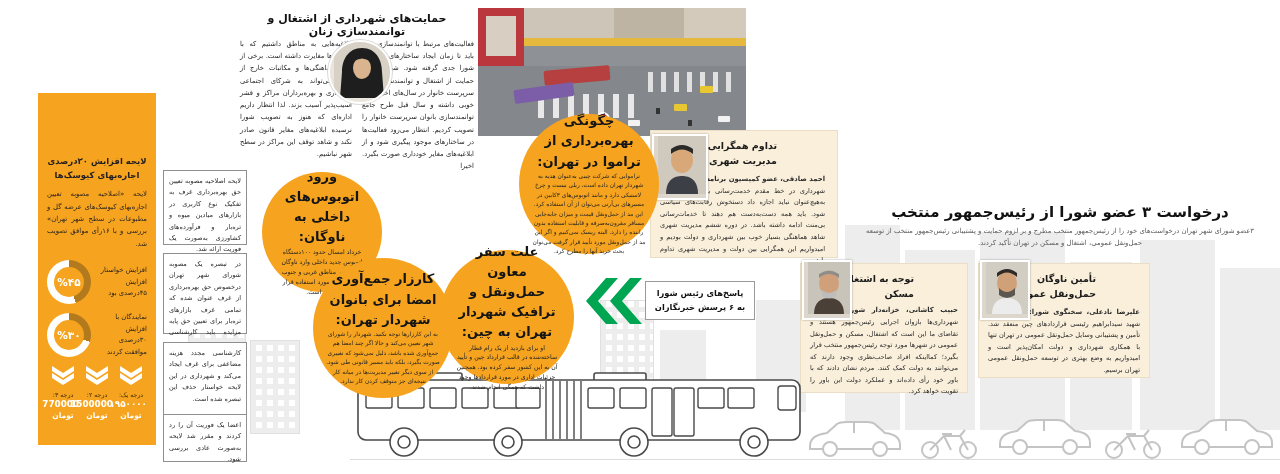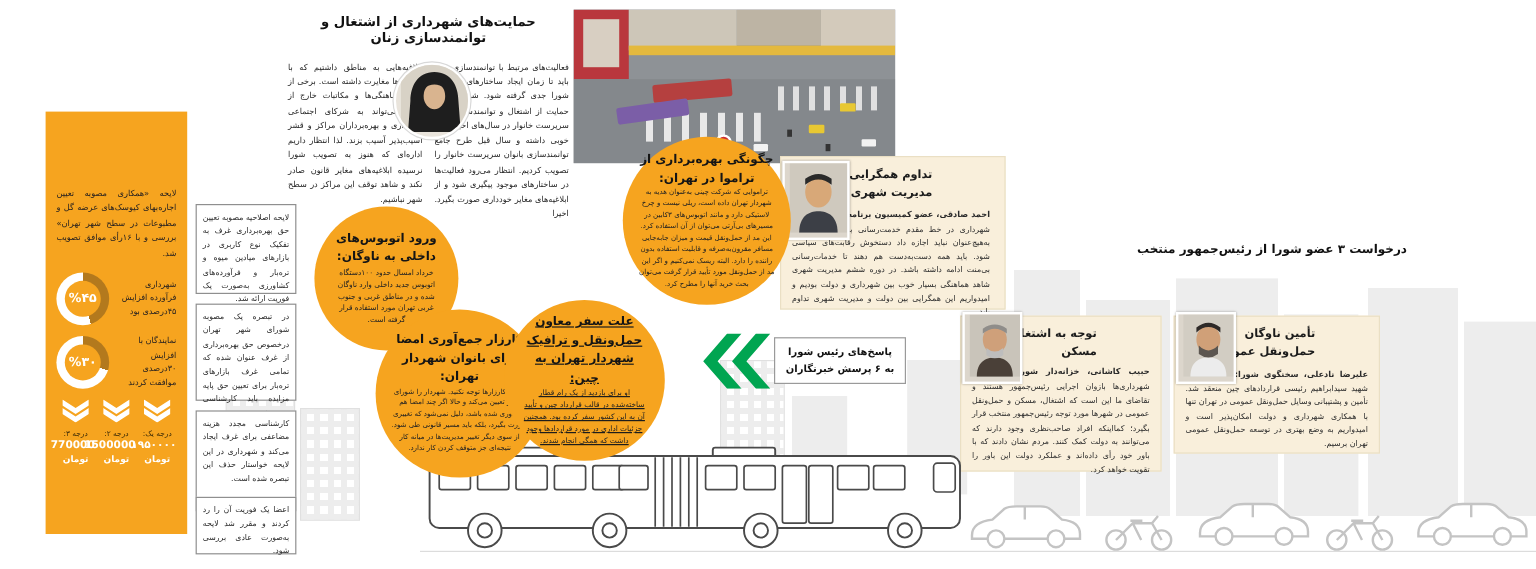--- a/index.html
+++ b/index.html
@@ -26,41 +26,41 @@
   .price-row{display:flex;justify-content:space-between;text-align:center;}
   .price-col{width:32%;}
   .price-col .grade{font-size:6.2px;color:#3a2a07;margin-top:2px;}
   .price-col .amount{font-size:8.8px;font-weight:bold;color:#fff;line-height:1.4;}
   .price-col .unit{font-size:7.5px;font-weight:bold;color:#fff;}
   
   .pbox{position:absolute;left:163px;width:84px;border:1px solid #8f8f8f;background:#fff;
         padding:5px;box-sizing:border-box;font-size:6.5px;line-height:1.75;text-align:justify;color:#2a2a2a;}
   
   .women{position:absolute;left:240px;top:12px;width:234px;}
-  .women h2{margin:0 0 12px 0;font-size:11px;text-align:center;color:#111;}
+  .women h2{margin:0 0 0 0;font-size:11px;text-align:center;color:#111;}
   .wcols{position:relative;display:flex;gap:10px;}
   .wcol{width:112px;font-size:6.8px;line-height:1.8;text-align:justify;color:#262626;}
   .wphoto{position:absolute;left:88px;top:2px;width:60px;height:60px;border-radius:50%;
           overflow:hidden;border:2px solid #fff;box-shadow:0 0 0 1px #d8d8d8;background:#e9e4dc;z-index:2;}
   
   .photo{position:absolute;left:478px;top:8px;width:268px;height:128px;background:#8e9296;overflow:hidden;}
   
   .cream{position:absolute;background:#f9efdb;border:1px solid #eadfc4;box-sizing:border-box;padding:7px 9px;}
   .cream h4{margin:0 0 4px 0;font-size:9.5px;line-height:1.6;color:#1c1c1c;}
   .cream .speaker{font-weight:bold;font-size:6.8px;}
   .cream .qtext{font-size:6.6px;line-height:1.75;text-align:justify;color:#2b2b2b;margin-top:2px;}
   .mugshot{position:absolute;background:#dcd6cc;border:2px solid #fff;box-shadow:0 0 2px rgba(0,0,0,.35);overflow:hidden;}
   
-  .req-title{position:absolute;left:845px;top:203px;width:430px;text-align:center;font-size:10px;font-weight:bold;color:#111;}
+  .req-title{position:absolute;left:845px;top:203px;width:430px;text-align:center;font-size:15px;font-weight:bold;color:#111;}
   .req-sub{position:absolute;left:855px;top:226px;width:410px;text-align:center;font-size:6.9px;line-height:1.7;color:#5a5a5a;}
   
   .bubble{position:absolute;border-radius:50%;background:#f6a41f;display:flex;align-items:center;
           justify-content:center;text-align:center;box-sizing:border-box;z-index:5;}
   .bubble-inner{padding:12%;}
-  .b-title{font-weight:bold;font-size:10px;line-height:1.55;color:#151515;}
+  .b-title{font-weight:bold;font-size:13px;line-height:1.55;color:#151515;}
   .b-text{font-size:6.2px;line-height:1.6;color:#222;}
   .qa-label{position:absolute;left:645px;top:281px;width:96px;border:1px solid #9a9a9a;background:#fff;
             padding:5px 6px;text-align:center;font-size:8.3px;font-weight:bold;line-height:1.65;z-index:6;color:#111;}
   .qa-arrow{position:absolute;left:580px;top:278px;z-index:6;}
   
   .veh{position:absolute;z-index:1;}
 </style>
 </head>
 <body>
 
@@ -157,29 +157,30 @@
   <div class="veh" style="left:1178px;top:412px;">
     <svg width="96" height="44" viewBox="0 0 96 44" fill="#fff" stroke="#c4c4c4" stroke-width="2">
       <path d="M4,32 C4,23 13,20 21,19 L31,10 Q34,8 41,8 L61,8 Q67,8 70,11 L79,19 C89,20 94,24 94,31 L94,35 L4,35 Z"></path>
       <line x1="48" y1="8" x2="48" y2="19"></line>
         <circle cx="24" cy="35" r="7"></circle>
         <circle cx="74" cy="35" r="7"></circle>
     </svg>
   </div>
 
   <div class="panel">
-    <p>لایحه «همکاری مصوبه تعیین اجاره‌بهای کیوسک‌های عرضه گل و مطبوعات در سطح شهر تهران» بررسی و با ۱۶رأی موافق تصویب شد.</p>
+    <h3>لایحه افزایش ۳۰درصدی اجاره‌بهای کیوسک‌ها</h3>
+    <p>لایحه «اصلاحیه مصوبه تعیین اجاره‌بهای کیوسک‌های عرضه گل و مطبوعات در سطح شهر تهران» بررسی و با ۱۶رأی موافق تصویب شد.</p>
 
     <div class="donut-row">
       <div class="donut" style="background: conic-gradient(rgb(179, 121, 29) 0deg, rgb(179, 121, 29) 45%, rgb(255, 255, 255) 45%, rgb(255, 255, 255) 100%);">
         <div class="donut-hole">
             <span>%۴۵</span>
           </div>
       </div>
-      <div class="donut-label">شهرداری فرآورده افزایش ۴۵درصدی بود</div>
+      <div class="donut-label">افزایش خواستار افزایش ۴۵درصدی بود</div>
     </div>
 
     <div class="donut-row">
       <div class="donut" style="background: conic-gradient(rgb(179, 121, 29) 0deg, rgb(179, 121, 29) 30%, rgb(255, 255, 255) 30%, rgb(255, 255, 255) 100%);">
         <div class="donut-hole">
             <span>%۳۰</span>
           </div>
       </div>
       <div class="donut-label">نمایندگان با افزایش ۳۰درصدی موافقت کردند</div>
     </div>
@@ -274,20 +275,21 @@
   <div class="mugshot" style="left:652px;top:134px;width:52px;height:62px;">
     <svg width="48" height="58" viewBox="0 0 48 58">
         <rect width="48" height="58" fill="#cfc9be"></rect>
       <path d="M8,58 C8,44 16,40 24,40 C32,40 40,44 40,58 Z" fill="#3c3f46"></path>
       <ellipse cx="24" cy="24" rx="11" ry="13" fill="#d8a878"></ellipse>
       <path d="M13,18 q11,-9 22,0 l0,-5 q-11,-8 -22,0 Z" fill="#2a2a2a"></path>
       </svg>
   </div>
 
   <div class="req-title">درخواست ۳ عضو شورا از رئیس‌جمهور منتخب</div>
+  <div class="req-sub">۳عضو شورای شهر تهران درخواست‌های خود را از رئیس‌جمهور منتخب مطرح و بر لزوم حمایت و پشتیبانی رئیس‌جمهور منتخب از توسعه حمل‌ونقل عمومی، اشتغال و مسکن در تهران تأکید کردند.</div>
 
   <div class="cream" style="left:800px;top:263px;width:168px;height:130px;">
     <h4 style="margin-right:44px;min-height:18px;">توجه به اشتغال و مسکن</h4>
     <div class="qtext"><span class="speaker">حبیب کاشانی، خزانه‌دار شورا:</span>
       <span>شوراها و شهرداری‌ها بازوان اجرایی رئیس‌جمهور هستند و تقاضای ما این است که اشتغال، مسکن و حمل‌ونقل عمومی در شهرها مورد توجه رئیس‌جمهور منتخب قرار بگیرد؛ کمااینکه افراد صاحب‌نظری وجود دارند که می‌توانند به دولت کمک کنند. مردم نشان دادند که با باور خود رأی داده‌اند و عملکرد دولت این باور را تقویت خواهد کرد.</span></div>
   </div>
   <div class="mugshot" style="left:802px;top:260px;width:46px;height:56px;">
     <svg width="42" height="52" viewBox="0 0 42 52">
         <rect width="42" height="52" fill="#c9c4ba"></rect>
       <path d="M6,52 C6,40 13,36 21,36 C29,36 36,40 36,52 Z" fill="#4a4038"></path>
@@ -331,20 +333,20 @@
       <div class="b-title">ورود اتوبوس‌های داخلی به ناوگان:</div>
       <div class="b-text">خرداد امسال حدود ۱۰۰دستگاه اتوبوس جدید داخلی وارد ناوگان شده و در مناطق غربی و جنوب غربی تهران مورد استفاده قرار گرفته است.</div>
     </div>
   </div>
   <div class="bubble" style="left:313px;top:258px;width:140px;height:140px;">
     <div class="bubble-inner" style="padding:9%;">
       <div class="b-title">کارزار جمع‌آوری امضا برای بانوان شهردار تهران:</div>
       <div class="b-text" style="font-size:5.9px;">به این کارزارها توجه نکنید. شهردار را شورای شهر تعیین می‌کند و حالا اگر چند امضا هم جمع‌آوری شده باشد، دلیل نمی‌شود که تغییری صورت بگیرد، بلکه باید مسیر قانونی طی شود. از سوی دیگر تغییر مدیریت‌ها در میانه کار نتیجه‌ای جز متوقف کردن کار ندارد.</div>
     </div>
   </div>
-  <div class="bubble" style="left:420px;top:250px;width:134px;height:134px;text-decoration:underline;">
+  <div class="bubble" style="left:440px;top:250px;width:134px;height:134px;">
     <div class="bubble-inner">
       <div class="b-title">علت سفر معاون حمل‌ونقل و ترافیک شهردار تهران به چین:</div>
       <div class="b-text">او برای بازدید از یک رام قطار ساخته‌شده در قالب قرارداد چین و تأیید آن به این کشور سفر کرده بود. همچنین جزئیات اداری در مورد قراردادها وجود داشت که همگی انجام شدند.</div>
     </div>
   </div>
 
 </div>
 
 </body></html>

